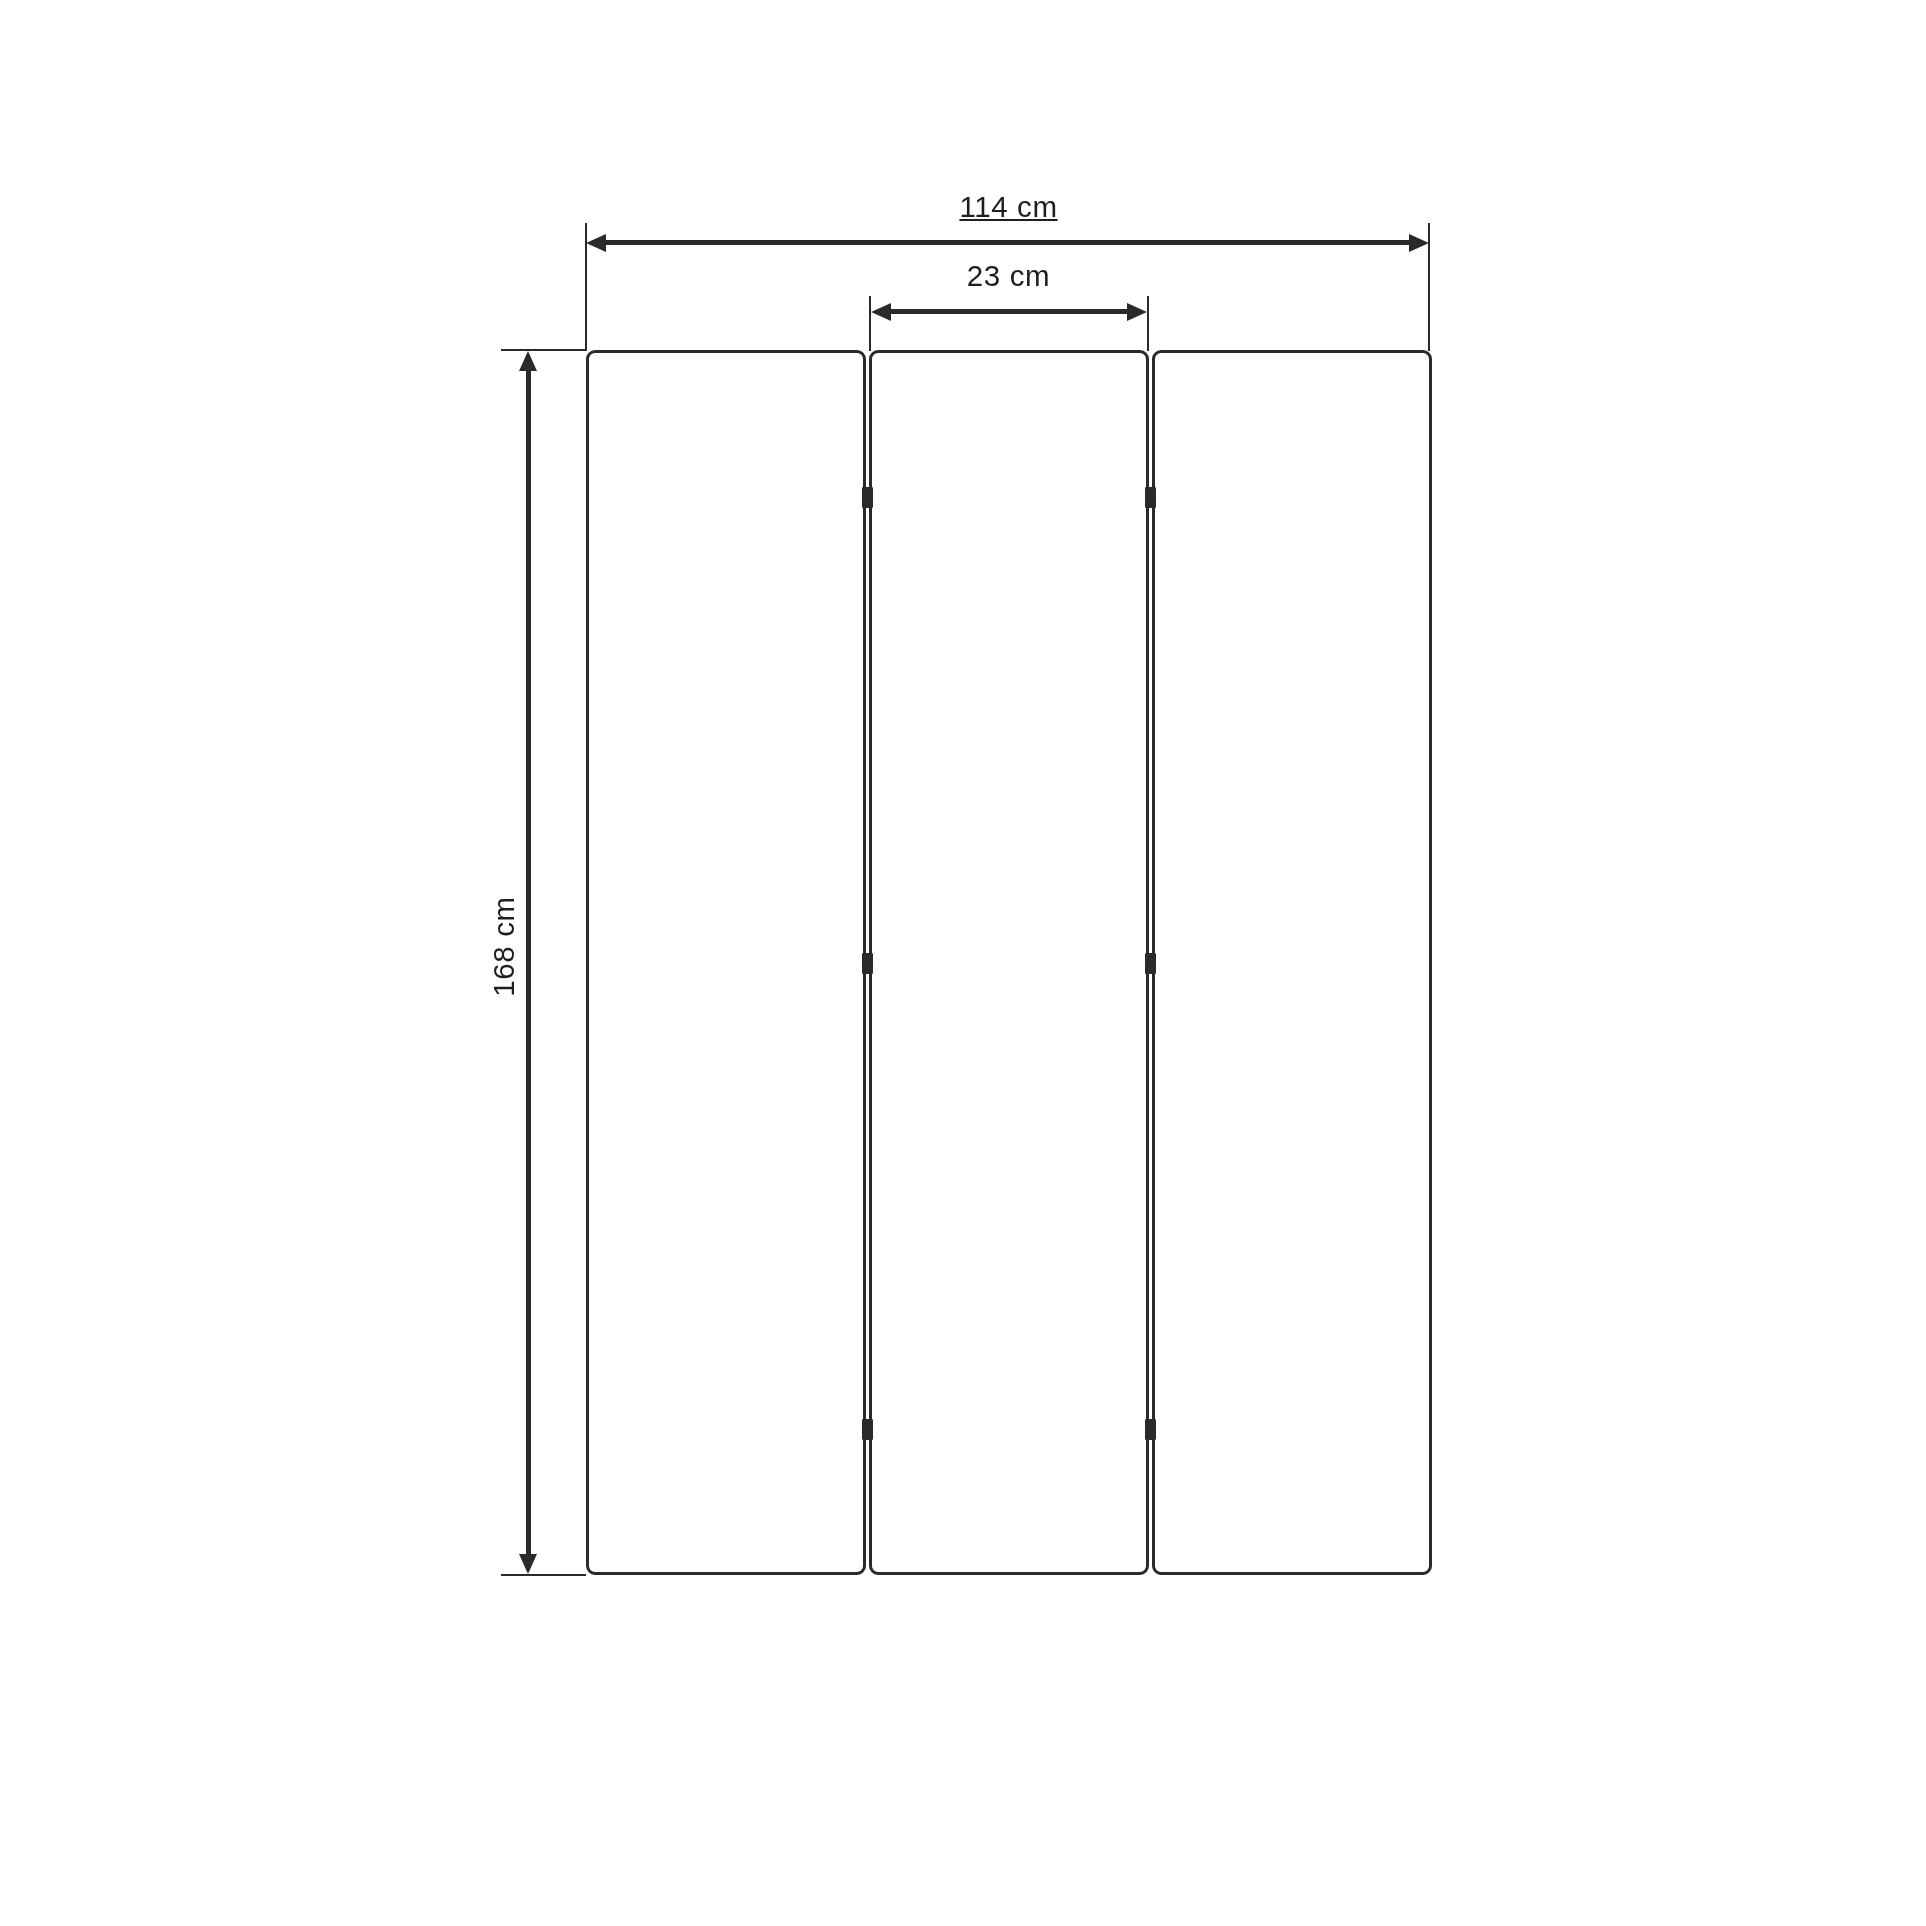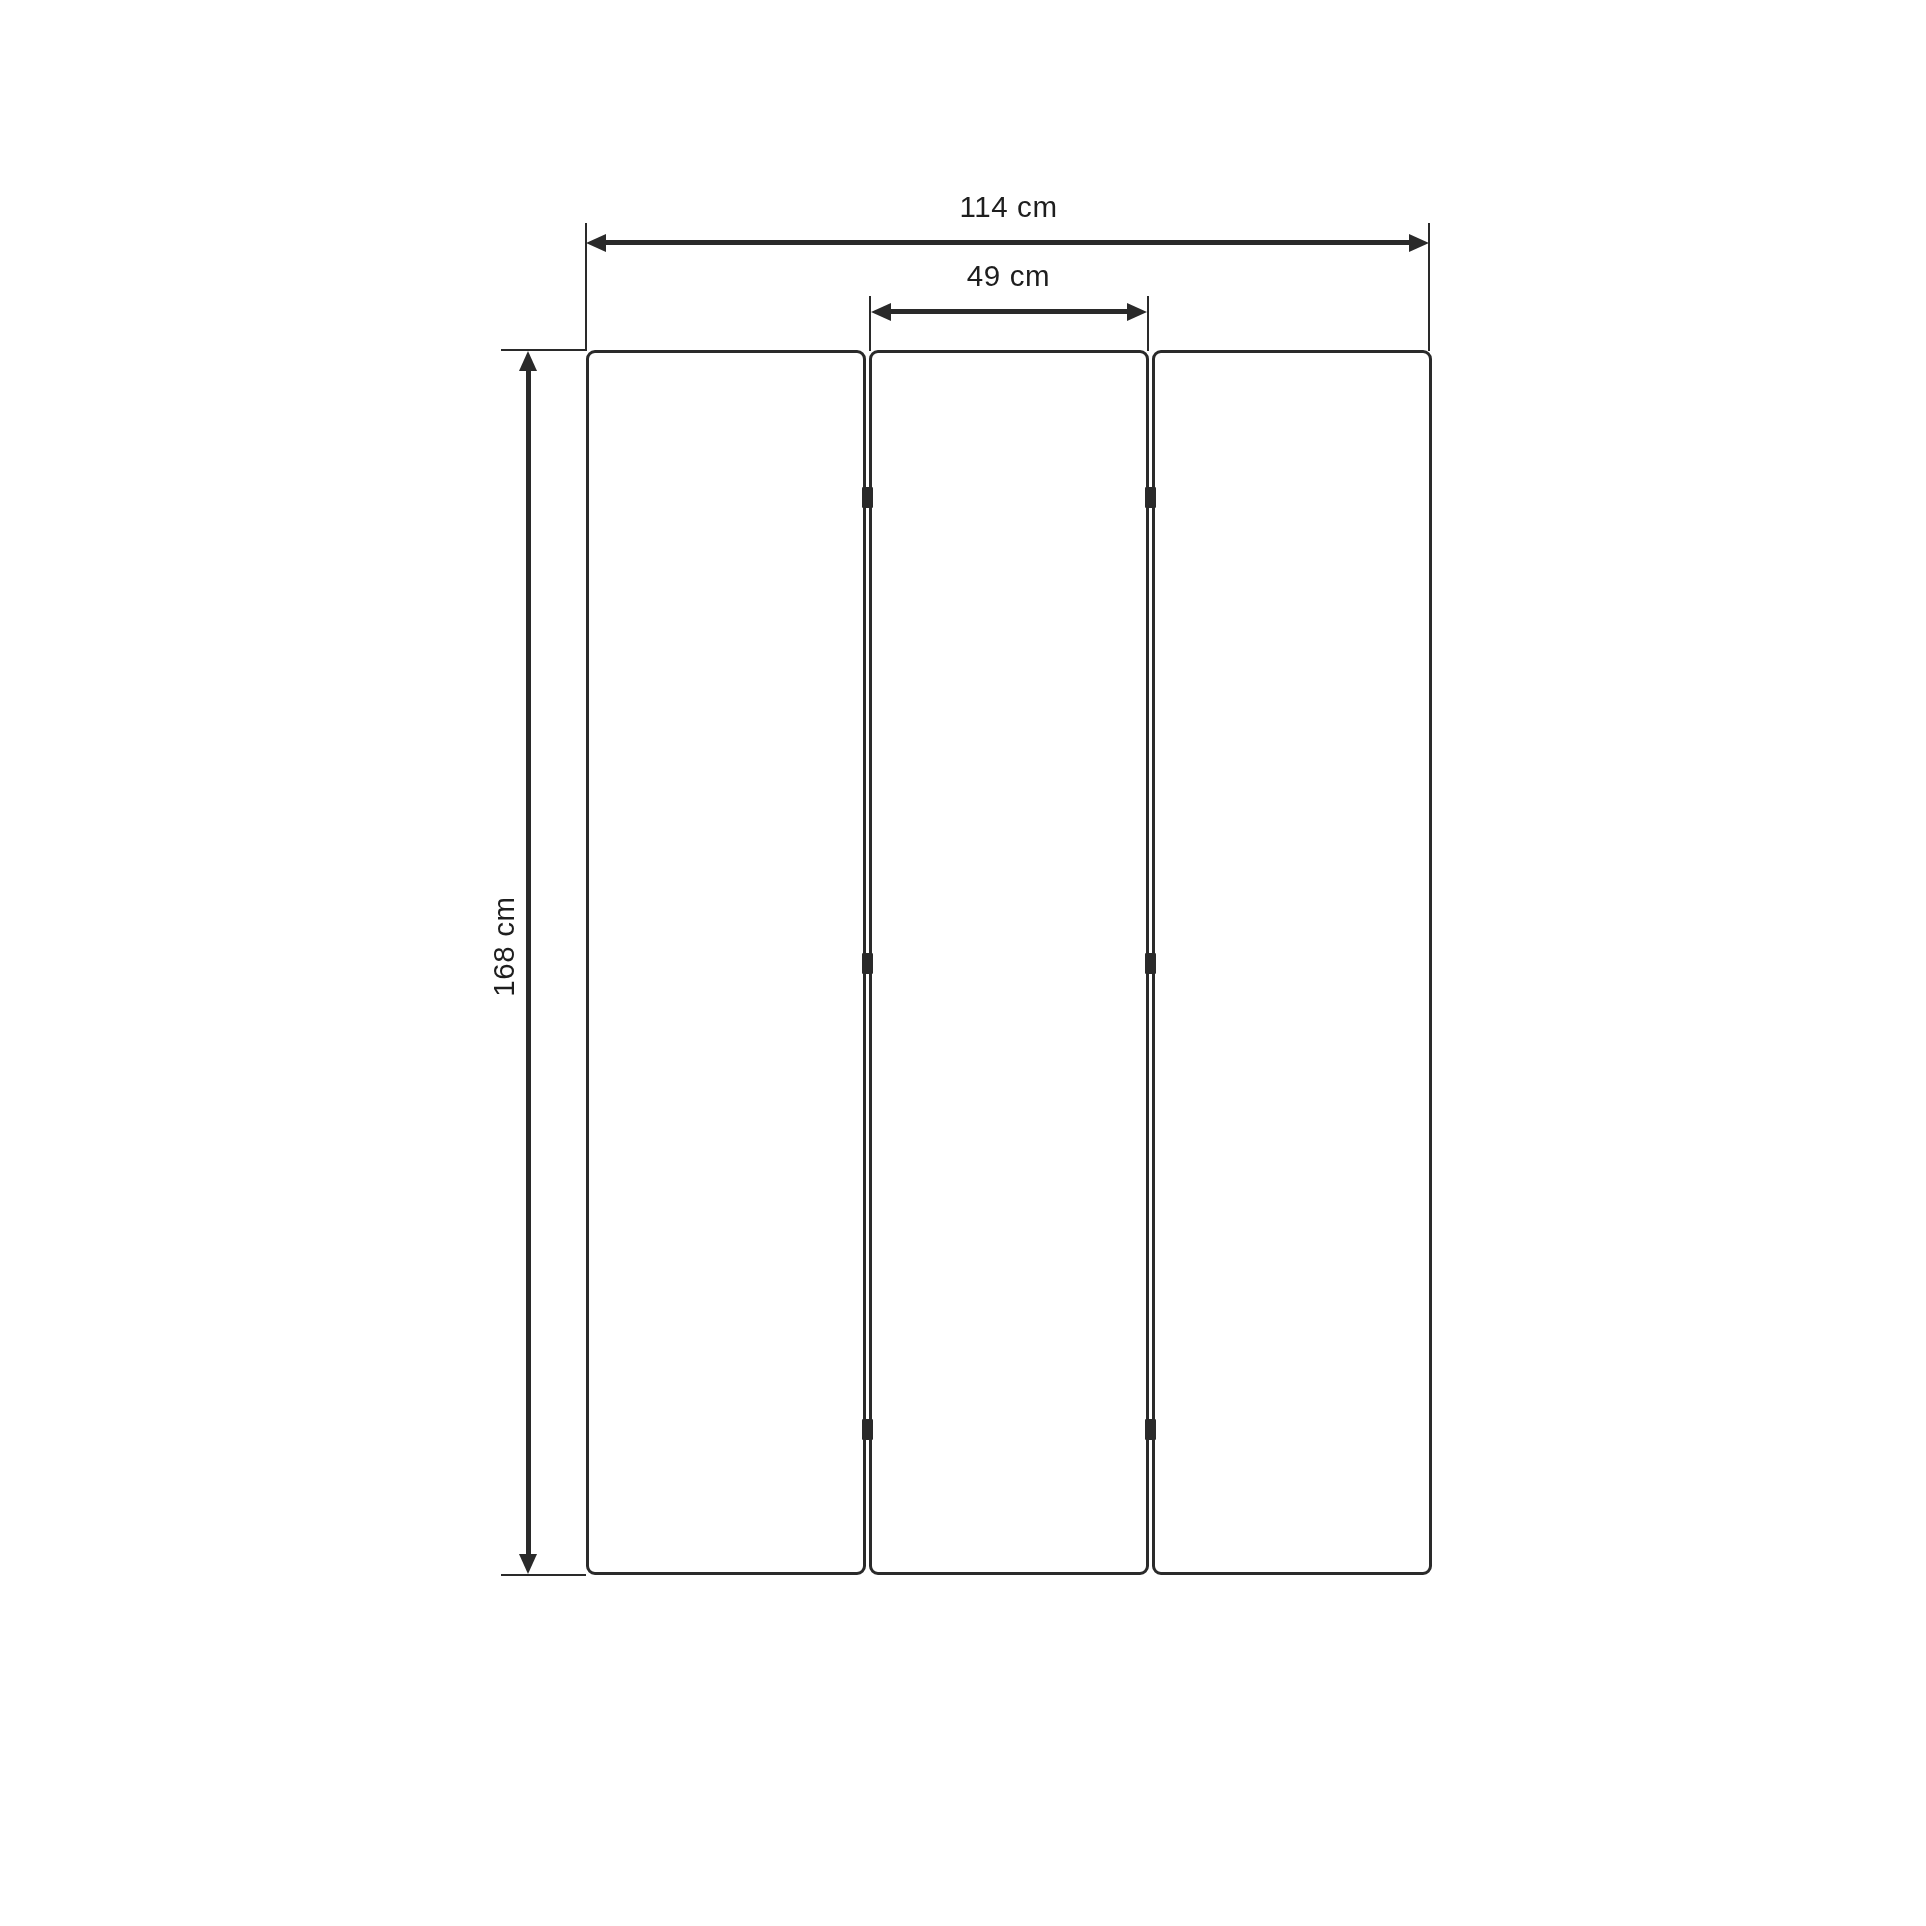--- a/index.html
+++ b/index.html
@@ -72,21 +72,21 @@
     letter-spacing: 0.6px;
     text-align: center;
     white-space: nowrap;
   }
   
   .ext-total-left  { left: 585px;  top: 223px; width: 1.9px; height: 128px; }
   .ext-total-right { left: 1428px; top: 223px; width: 1.9px; height: 128px; }
   .line-total      { left: 601px;  top: 240px; width: 813px; height: 4.5px; }
   .arrow-total-left  { left: 586px;  top: 234px; }
   .arrow-total-right { left: 1409px; top: 234px; }
-  .label-total     { left: 880px; top: 190px; width: 257px; }
+  .label-total     { left: 880px; top: 190px; width: 257px; text-decoration: underline; }
   
   .ext-panel-left  { left: 869px; top: 296px; width: 1.9px; height: 55px; }
   .ext-panel-right { left: 1147px; top: 296px; width: 1.9px; height: 55px; }
   .line-panel      { left: 886px; top: 309px; width: 244px; height: 4.5px; }
   .arrow-panel-left  { left: 871px; top: 303px; }
   .arrow-panel-right { left: 1127px; top: 303px; }
   .label-panel     { left: 880px; top: 259px; width: 257px; }
   
   .ext-height-top    { left: 501px; top: 349px;  width: 85px; height: 1.9px; }
   .ext-height-bottom { left: 501px; top: 1574px; width: 85px; height: 1.9px; }
@@ -112,21 +112,21 @@
   <div class="dim-line line-total"></div>
   <div class="arrow left arrow-total-left"></div>
   <div class="arrow right arrow-total-right"></div>
   <div class="dim-label label-total">114 cm</div>
 
   <div class="ext ext-panel-left"></div>
   <div class="ext ext-panel-right"></div>
   <div class="dim-line line-panel"></div>
   <div class="arrow left arrow-panel-left"></div>
   <div class="arrow right arrow-panel-right"></div>
-  <div class="dim-label label-panel">49 cm</div>
+  <div class="dim-label label-panel">23 cm</div>
 
   <div class="ext ext-height-top"></div>
   <div class="ext ext-height-bottom"></div>
   <div class="dim-line line-height"></div>
   <div class="arrow up arrow-height-up"></div>
   <div class="arrow down arrow-height-down"></div>
   <div class="dim-label label-height">168 cm</div>
 
   <div class="panel panel-1"></div>
   <div class="panel panel-2"></div>

